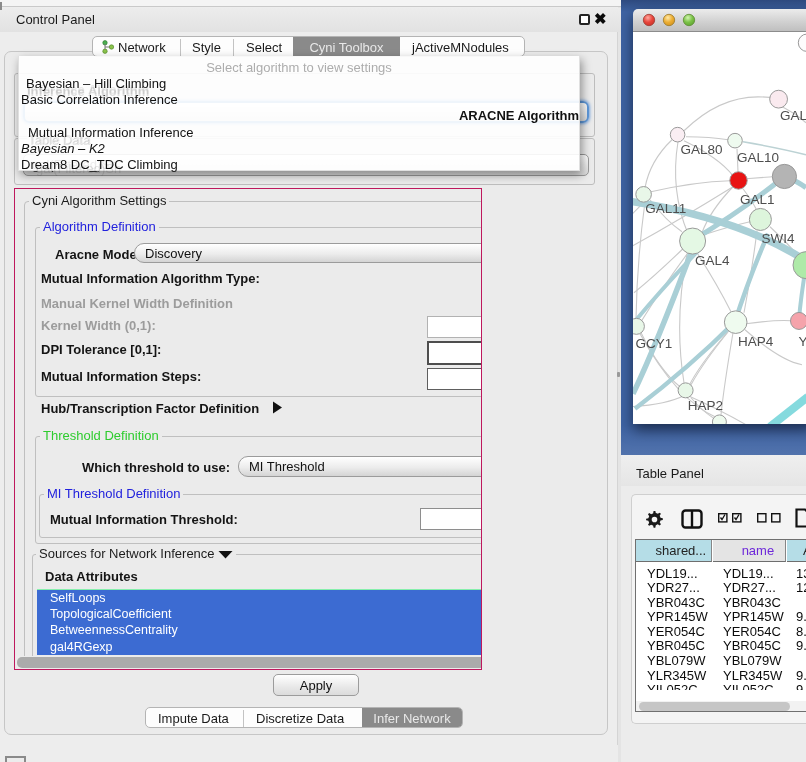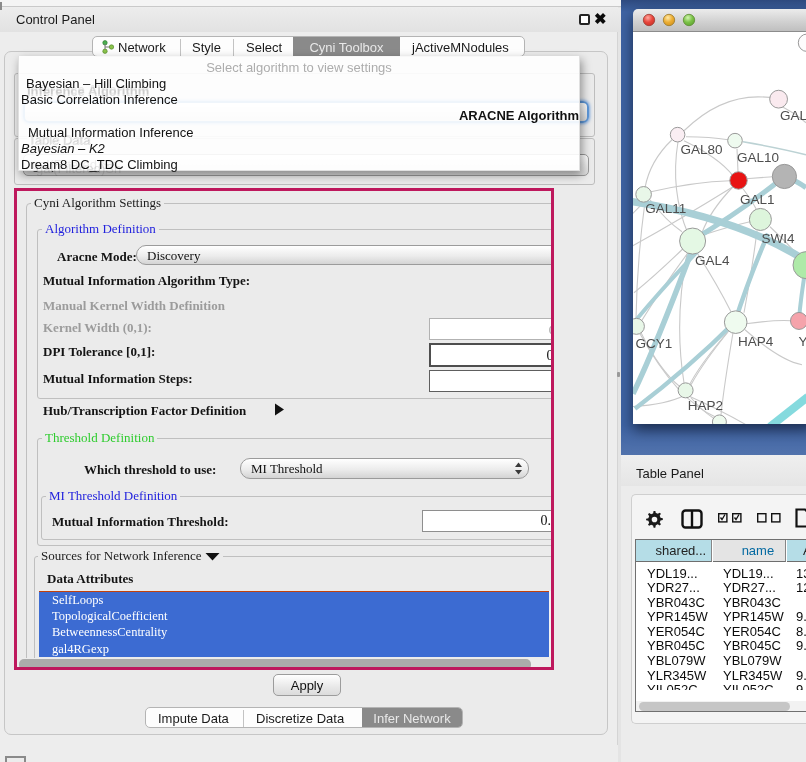--- a/index.html
+++ b/index.html
@@ -53,21 +53,21 @@
     <div class="abs" style="left:12px;top:8px;font-size:13px;font-weight:bold;color:#222;">Inference Algorithm</div>
     <div class="abs" style="left:8px;top:27px;width:566px;height:22px;background:linear-gradient(#ffffff,#d9d9d9);border:2.5px solid #5e97d8;border-radius:6px;box-shadow:0 0 3px 1px rgba(100,155,225,0.8);"></div>
   </div>
   <div class="abs" style="left:14px;top:138px;width:581px;height:47px;border:1px solid #bdbdbd;border-radius:3px;">
     <div class="abs" style="left:12px;top:-7px;font-size:13px;color:#222;background:#ebebeb;padding:0 2px;">Table Data</div>
     <div class="abs" style="left:8px;top:15px;width:566px;height:22px;background:linear-gradient(#ffffff,#d9d9d9);border:1px solid #9a9a9a;border-radius:5px;">
       <div class="abs" style="left:8px;top:2px;font-size:13px;color:#333;">gal(Filtered)Sh</div>
     </div>
   </div>
 
-  <div class="abs" id="scrollarea" style="left:14px;top:188px;width:540px;height:482px;border:3px solid #be185d;background:#ebebeb;overflow:hidden;font-family:Liberation Serif, serif;">
+  <div class="abs" id="scrollarea" style="left:14px;top:188px;width:468px;height:482px;border:1px solid #be185d;background:#ebebeb;overflow:hidden;">
 
     <div class="gbox" style="left:9px;top:12px;width:556px;height:470px;border-radius:4px;"></div>
     <div class="gtitle" style="left:14px;top:4px;color:#1c1c1c;">Cyni Algorithm Settings</div>
 
     <div class="gbox" style="left:20px;top:38px;width:542px;height:170px;"></div>
     <div class="gtitle" style="left:25px;top:30px;color:#2222dd;">Algorithm Definition</div>
 
     <div class="lbl" style="left:40px;top:58px;">Aracne Mode:</div>
     <div class="combo" style="left:119px;top:54px;width:451px;">
       <div class="tx">Discovery</div>
@@ -104,36 +104,36 @@
     <div class="gbox" style="left:24px;top:305px;width:532px;height:44px;"></div>
     <div class="gtitle" style="left:29px;top:297px;color:#2222dd;">MI Threshold Definition</div>
     <div class="lbl" style="left:35px;top:323px;">Mutual Information Threshold:</div>
     <div class="fld" style="left:405px;top:319px;width:143px;height:22px;border:1px solid #8e8e8e;font-size:14px;padding-top:2px;">0.5</div>
 
     <div class="gbox" style="left:17px;top:365px;width:550px;height:130px;"></div>
     <div class="gtitle" style="left:21px;top:357px;color:#1c1c1c;">Sources for Network Inference <svg width="15" height="9" style="vertical-align:-1px;">
           <path d="M0.5 1 L14.5 1 L7.5 8.5 Z" fill="#111"></path>
         </svg></div>
     <div class="lbl" style="left:30px;top:380px;">Data Attributes</div>
-    <div class="abs" style="left:22px;top:400px;width:522px;height:66px;background:#c2410c;overflow:hidden;">
+    <div class="abs" style="left:22px;top:400px;width:522px;height:66px;background:#86efac;overflow:hidden;">
       <div style="position:absolute;left:0;top:0.5px;width:510px;height:66px;background:#3c6bd2;color:#fff;font-size:12.5px;line-height:16.4px;padding-left:13px;">
         SelfLoops<br>TopologicalCoefficient<br>BetweennessCentrality<br>gal4RGexp
       </div>
       <div style="position:absolute;left:510px;top:0;width:12px;height:66px;background:#f2f2f2;"></div>
       <div style="position:absolute;left:512px;top:8px;width:9px;height:57px;background:#c6c6c6;border-radius:4px;"></div>
     </div>
 
     <div class="abs" style="left:567px;top:0;width:17px;height:467px;background:#fbfbfb;border-left:1px solid #dadada;"></div>
     <div class="abs" style="left:570px;top:3px;width:9px;height:406px;background:#b9b9b9;border-radius:4.5px;"></div>
     <div class="abs" style="left:0;top:467px;width:567px;height:15px;background:#ececec;"></div>
     <div class="abs" style="left:2px;top:468px;width:512px;height:11px;background:#ababab;border-radius:5px;"></div>
     <div class="abs" style="left:567px;top:467px;width:17px;height:15px;background:#fff;"></div>
   </div>
 
-  <div class="abs" style="left:273px;top:674px;width:68px;height:22px;background:linear-gradient(#ffffff,#e8e8e8 60%,#dcdcdc);border:1px solid #9c9c9c;border-radius:5px;text-align:center;font-size:13px;color:#111;padding-top:3px;">Apply</div>
+  <div class="abs" style="left:273px;top:674px;width:86px;height:22px;background:linear-gradient(#ffffff,#e8e8e8 60%,#dcdcdc);border:1px solid #9c9c9c;border-radius:5px;text-align:center;font-size:13px;color:#111;padding-top:3px;">Apply</div>
 
   <div class="abs" style="left:145px;top:707px;width:318px;height:21px;background:#fdfdfd;border:1px solid #b4b4b4;border-radius:5px;font-size:13px;color:#1a1a1a;">
     <div class="abs" style="left:12px;top:3px;">Impute Data</div>
     <div class="abs" style="left:97px;top:2px;width:1px;height:17px;background:#c3c3c3;"></div>
     <div class="abs" style="left:110px;top:3px;">Discretize Data</div>
     <div class="abs" style="left:216px;top:0;width:100px;height:19px;background:#8a8a8a;color:#e8e8e8;text-align:center;padding-top:3px;border-radius:0 4px 4px 0;">Infer Network</div>
   </div>
 
   <div class="abs" id="popup" style="left:18px;top:56px;width:562px;height:115px;background:rgba(255,255,255,0.90);border:1px solid #e0e0e0;border-top:none;box-shadow:2px 4px 9px rgba(0,0,0,0.4);font-size:13px;color:#111;">
     <div class="abs" style="left:8px;top:28px;font-size:13px;font-weight:bold;color:rgba(30,30,30,0.14);">Inference Algorithm</div>
@@ -287,21 +287,21 @@
     <rect x="0.7" y="0.7" width="8.2" height="8.2" fill="none" stroke="#111" stroke-width="1.4"></rect>
     <rect x="14.7" y="0.7" width="8.2" height="8.2" fill="none" stroke="#111" stroke-width="1.4"></rect>
   </svg>
   <svg class="abs" style="left:163px;top:13px;" width="12" height="20" viewBox="0 0 12 20">
     <path d="M1.5 1.5 H10 L16 7 V18.5 H1.5 Z" fill="none" stroke="#111" stroke-width="2.2"></path>
   </svg>
 
   <div class="abs" style="left:3px;top:44px;width:172px;height:173px;background:#ffffff;border:1px solid #707070;border-right:none;overflow:hidden;">
 
     <div class="abs" style="left:0;top:0;width:75.8px;height:22px;background:#b5dde7;border-right:1px solid #868686;border-bottom:1px solid #6e6e6e;text-align:center;font-size:13px;color:#222;padding-top:3px;padding-left:15px;">shared...</div>
-    <div class="abs" style="left:76.8px;top:0;width:73.2px;height:22px;background:#e4e4e4;border-right:1px solid #868686;border-bottom:1px solid #6e6e6e;text-align:center;font-size:13px;color:#0369a1;padding-top:3px;padding-left:18px;">name</div>
+    <div class="abs" style="left:76.8px;top:0;width:73.2px;height:22px;background:#e4e4e4;border-right:1px solid #868686;border-bottom:1px solid #6e6e6e;text-align:center;font-size:13px;color:#6d28d9;padding-top:3px;padding-left:18px;">name</div>
     <div class="abs" style="left:151px;top:0;width:21px;height:22px;background:#b5dde7;border-bottom:1px solid #6e6e6e;font-size:13px;color:#222;padding-top:3px;padding-left:16px;">A</div>
 
     <div class="abs" style="left:0;top:23px;width:172px;height:127px;overflow:hidden;font-size:13px;color:#0c0c0c;">
       <div class="abs" style="left:11px;top:3.5px;line-height:14.6px;">YDL19...<br>YDR27...<br>YBR043C<br>YPR145W<br>YER054C<br>YBR045C<br>YBL079W<br>YLR345W<br>YIL052C</div>
       <div class="abs" style="left:87px;top:3.5px;line-height:14.6px;">YDL19...<br>YDR27...<br>YBR043C<br>YPR145W<br>YER054C<br>YBR045C<br>YBL079W<br>YLR345W<br>YIL052C</div>
       <div class="abs" style="left:160px;top:3.5px;line-height:14.6px;">13<br>12<br>&nbsp;<br>9.<br>8.<br>9.<br>&nbsp;<br>9.<br>9.</div>
     </div>
 
     <div class="abs" style="left:0;top:161px;width:172px;height:11px;background:#f2f2f2;">
       <div class="abs" style="left:3px;top:1px;width:151px;height:9px;background:#c6c6c6;border-radius:4.5px;"></div>

